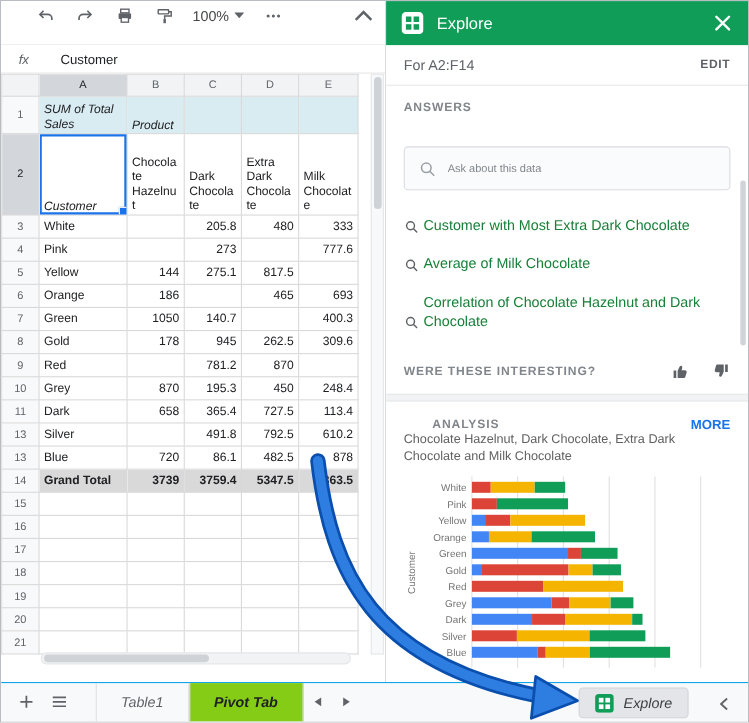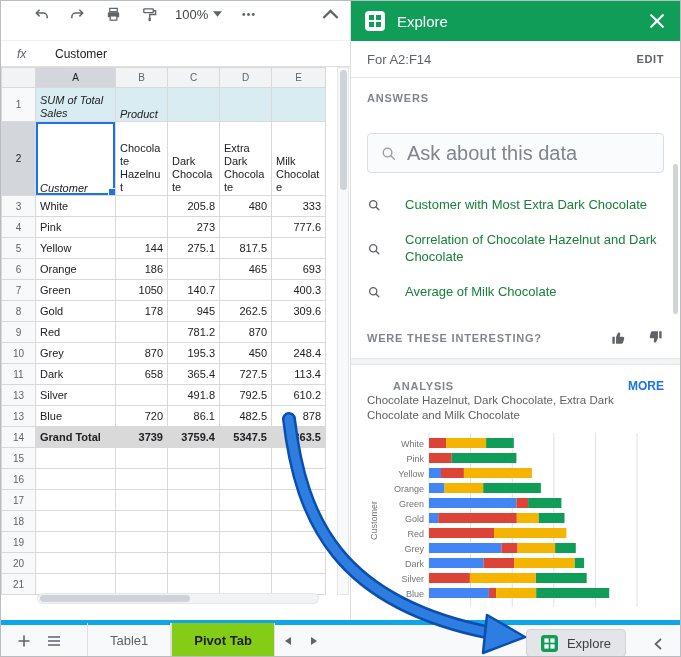--- a/index.html
+++ b/index.html
@@ -48,38 +48,38 @@
   .icon-explore{width:20px;height:20px;flex:none;}
   .close-btn{width:18px;height:18px;display:flex;align-items:center;justify-content:center;cursor:pointer;}
   .range-row{height:37px;border-bottom:1px solid #e6e8ea;display:flex;align-items:center;padding:0 16px;font-size:13px;color:#5f6368;flex:none;}
   .edit-btn{margin-left:auto;font-size:11px;font-weight:bold;letter-spacing:.6px;color:#5f6368;cursor:pointer;}
   .panel-body{flex:1;overflow:hidden;position:relative;}
   .sec-label{font-size:11px;font-weight:bold;letter-spacing:.8px;color:#80868b;}
   .answers{padding:14px 16px 2px;}
   .answers .sec-label{margin-bottom:29px;}
   .searchbox{height:40px;border:1px solid #dadce0;border-radius:4px;background:#fafbfc;display:flex;align-items:center;gap:10px;padding:0 12px;margin-bottom:14px;}
   .searchbox svg{width:17px;height:17px;color:#9aa0a6;flex:none;}
-  .searchbox input{border:none;outline:none;background:transparent;flex:1;font-size:20px;font-family:"Liberation Sans",sans-serif;color:#202124;}
+  .searchbox input{border:none;outline:none;background:transparent;flex:1;font-size:10px;font-family:"Liberation Sans",sans-serif;color:#202124;}
   .searchbox input::placeholder{color:#80868b;}
   ul.suggestions{list-style:none;padding:0 0 8px;}
-  ul.suggestions li{display:flex;align-items:center;gap:24px;padding:9px 0;font-size:13px;line-height:17px;color:#188038;cursor:pointer;}
+  ul.suggestions li{display:flex;align-items:flex-end;gap:4px;padding:9px 0;font-size:13px;line-height:17px;color:#188038;cursor:pointer;}
   ul.suggestions li svg{width:14px;height:14px;color:#5f6368;flex:none;margin-top:1px;}
   .feedback{display:flex;align-items:center;padding:10px 16px 12px;}
   .thumbs{margin-left:auto;display:flex;gap:20px;}
   .thumbs svg{width:17px;height:17px;color:#5f6368;cursor:pointer;}
   .band{height:7px;background:#f1f3f4;border-top:1px solid #e6e8ea;border-bottom:1px solid #e6e8ea;}
   .analysis{padding:14px 16px 0;}
   .analysis-head{display:flex;align-items:center;margin-left:26px;}
   .more-link{margin-left:auto;font-size:12px;font-weight:bold;color:#1a73e8;cursor:pointer;text-decoration:none;}
   .chart-title{margin-top:0;font-size:11.5px;line-height:15px;color:#616161;}
   .chart-box{margin-top:10px;}
   .panel-scroll{position:absolute;right:2px;top:86px;width:5px;height:150px;background:#d0d3d8;border-radius:3px;}
 
   
-  .bottom-bar{height:36px;flex:none;border-top:5px solid #0ea5e9;background:#f8f9fa;display:flex;align-items:center;position:relative;padding-left:8px;}
+  .bottom-bar{height:36px;flex:none;border-top:1px solid #0ea5e9;background:#f8f9fa;display:flex;align-items:flex-end;position:relative;padding-left:8px;font-style:italic;}
   .bb-btn{width:30px;height:36px;display:flex;align-items:center;justify-content:center;color:#5f6368;cursor:pointer;flex:none;}
   .bb-btn svg{width:14px;height:14px;}
   .tab{height:35px;display:flex;align-items:center;padding:0 22px;font-size:13px;color:#5f6368;border-right:1px solid #e0e0e3;cursor:pointer;white-space:nowrap;}
   .tab.active{background:#84cc16;color:#202124;font-weight:bold;border-left:1px solid #e0e0e3;}
   .tab-arrow{width:26px;height:36px;display:flex;align-items:center;justify-content:center;color:#5f6368;cursor:pointer;}
   .tab-arrow svg{width:8px;height:10px;}
   .explore-btn{position:absolute;right:54px;top:4px;height:28px;display:flex;align-items:center;gap:9px;background:#e3e5e9;border:1px solid #d1d4d9;border-radius:4px;padding:0 14px;font-size:13px;color:#3c4043;cursor:pointer;}
   .explore-btn .icon-explore{width:17px;height:17px;}
   .panel-collapse{position:absolute;right:12px;top:9px;width:20px;height:20px;display:flex;align-items:center;justify-content:center;color:#5f6368;cursor:pointer;}
 
@@ -383,28 +383,28 @@
                   <circle cx="8" cy="8" r="4.6" fill="none" stroke="currentColor" stroke-width="1.7"></circle>
                   <path d="M11.5 11.5 L15.2 15.2" stroke="currentColor" stroke-width="1.7" stroke-linecap="round"></path>
                 </svg>
                 <span>Customer with Most Extra Dark Chocolate</span>
               </li>
               <li>
                 <svg viewBox="0 0 18 18">
                   <circle cx="8" cy="8" r="4.6" fill="none" stroke="currentColor" stroke-width="1.7"></circle>
                   <path d="M11.5 11.5 L15.2 15.2" stroke="currentColor" stroke-width="1.7" stroke-linecap="round"></path>
                 </svg>
-                <span>Correlation of Chocolate Hazelnut and Dark Chocolate</span>
+                <span>Average of Milk Chocolate</span>
               </li>
               <li>
                 <svg viewBox="0 0 18 18">
                   <circle cx="8" cy="8" r="4.6" fill="none" stroke="currentColor" stroke-width="1.7"></circle>
                   <path d="M11.5 11.5 L15.2 15.2" stroke="currentColor" stroke-width="1.7" stroke-linecap="round"></path>
                 </svg>
-                <span>Average of Milk Chocolate</span>
+                <span>Correlation of Chocolate Hazelnut and Dark Chocolate</span>
               </li>
             </ul>
         </div>
 
         <div class="feedback">
           <span class="sec-label">WERE THESE INTERESTING?</span>
           <span class="thumbs">
             <svg viewBox="0 0 18 18">
                 <path d="M2.5 8.2h2.6v7.3H2.5z M6.4 15.5h5.8c.8 0 1.45-.5 1.65-1.25l1.2-4.1c.3-1.05-.5-2.05-1.55-2.05h-3.2l.55-2.7c.15-.8-.35-1.55-1.1-1.7-.55-.1-1.1.15-1.4.65L6.4 8.4z" fill="currentColor"></path>
               </svg>

